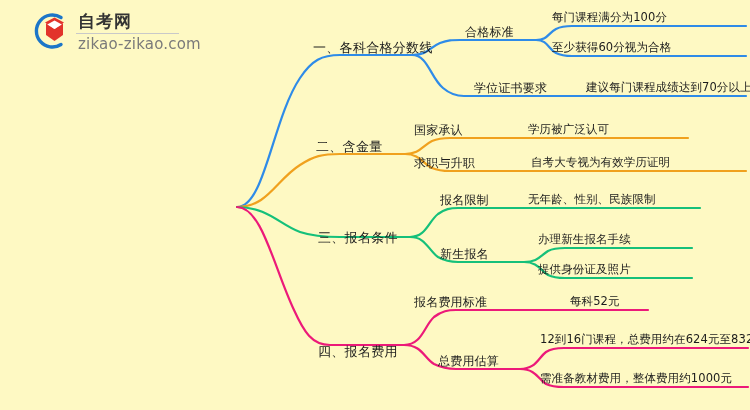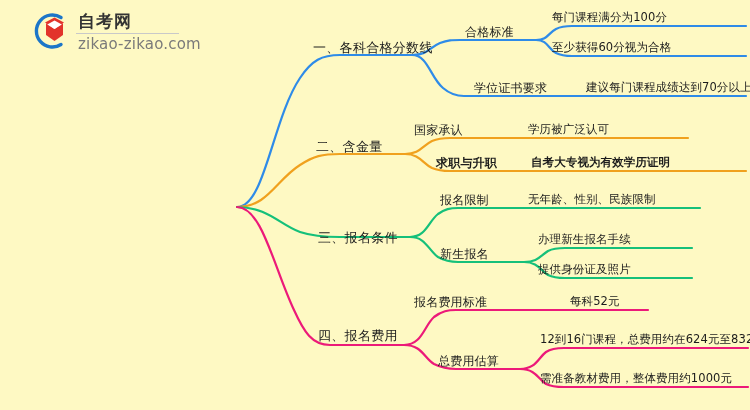--- a/index.html
+++ b/index.html
@@ -162,31 +162,31 @@
 
   <div class="node lvl1" style="left:313px; top:41px;">一、各科合格分数线</div>
   <div class="node lvl2" style="left:465px; top:26px;">合格标准</div>
   <div class="node lvl2" style="left:474px; top:82px;">学位证书要求</div>
   <div class="node lvl3" style="left:552px; top:12px;">每门课程满分为100分</div>
   <div class="node lvl3" style="left:552px; top:42px;">至少获得60分视为合格</div>
   <div class="node lvl3" style="left:586px; top:82px;">建议每门课程成绩达到70分以上</div>
 
   <div class="node lvl1" style="left:316px; top:140px;">二、含金量</div>
   <div class="node lvl2" style="left:414px; top:124px;text-align:right;">国家承认</div>
-  <div class="node lvl2" style="left:436px; top:157px;font-weight:bold;">求职与升职</div>
+  <div class="node lvl2" style="left:414px; top:157px;">求职与升职</div>
   <div class="node lvl3" style="left:528px; top:124px;">学历被广泛认可</div>
-  <div class="node lvl3" style="left:531px; top:157px;font-weight:bold;">自考大专视为有效学历证明</div>
+  <div class="node lvl3" style="left:531px; top:157px;">自考大专视为有效学历证明</div>
 
   <div class="node lvl1" style="left:318px; top:231px;">三、报名条件</div>
   <div class="node lvl2" style="left:440px; top:194px;">报名限制</div>
   <div class="node lvl2" style="left:440px; top:248px;">新生报名</div>
   <div class="node lvl3" style="left:528px; top:194px;">无年龄、性别、民族限制</div>
   <div class="node lvl3" style="left:538px; top:234px;">办理新生报名手续</div>
   <div class="node lvl3" style="left:538px; top:264px;">提供身份证及照片</div>
 
-  <div class="node lvl1" style="left:318px; top:329px;">四、报名费用</div>
+  <div class="node lvl1" style="left:318px; top:345px;">四、报名费用</div>
   <div class="node lvl2" style="left:414px; top:296px;">报名费用标准</div>
   <div class="node lvl2" style="left:438px; top:355px;">总费用估算</div>
   <div class="node lvl3" style="left:570px; top:296px;">每科52元</div>
   <div class="node lvl3" style="left:540px; top:334px;">12到16门课程，总费用约在624元至832元</div>
   <div class="node lvl3" style="left:540px; top:373px;">需准备教材费用，整体费用约1000元</div>
 
 </div>
 
 </body></html>

